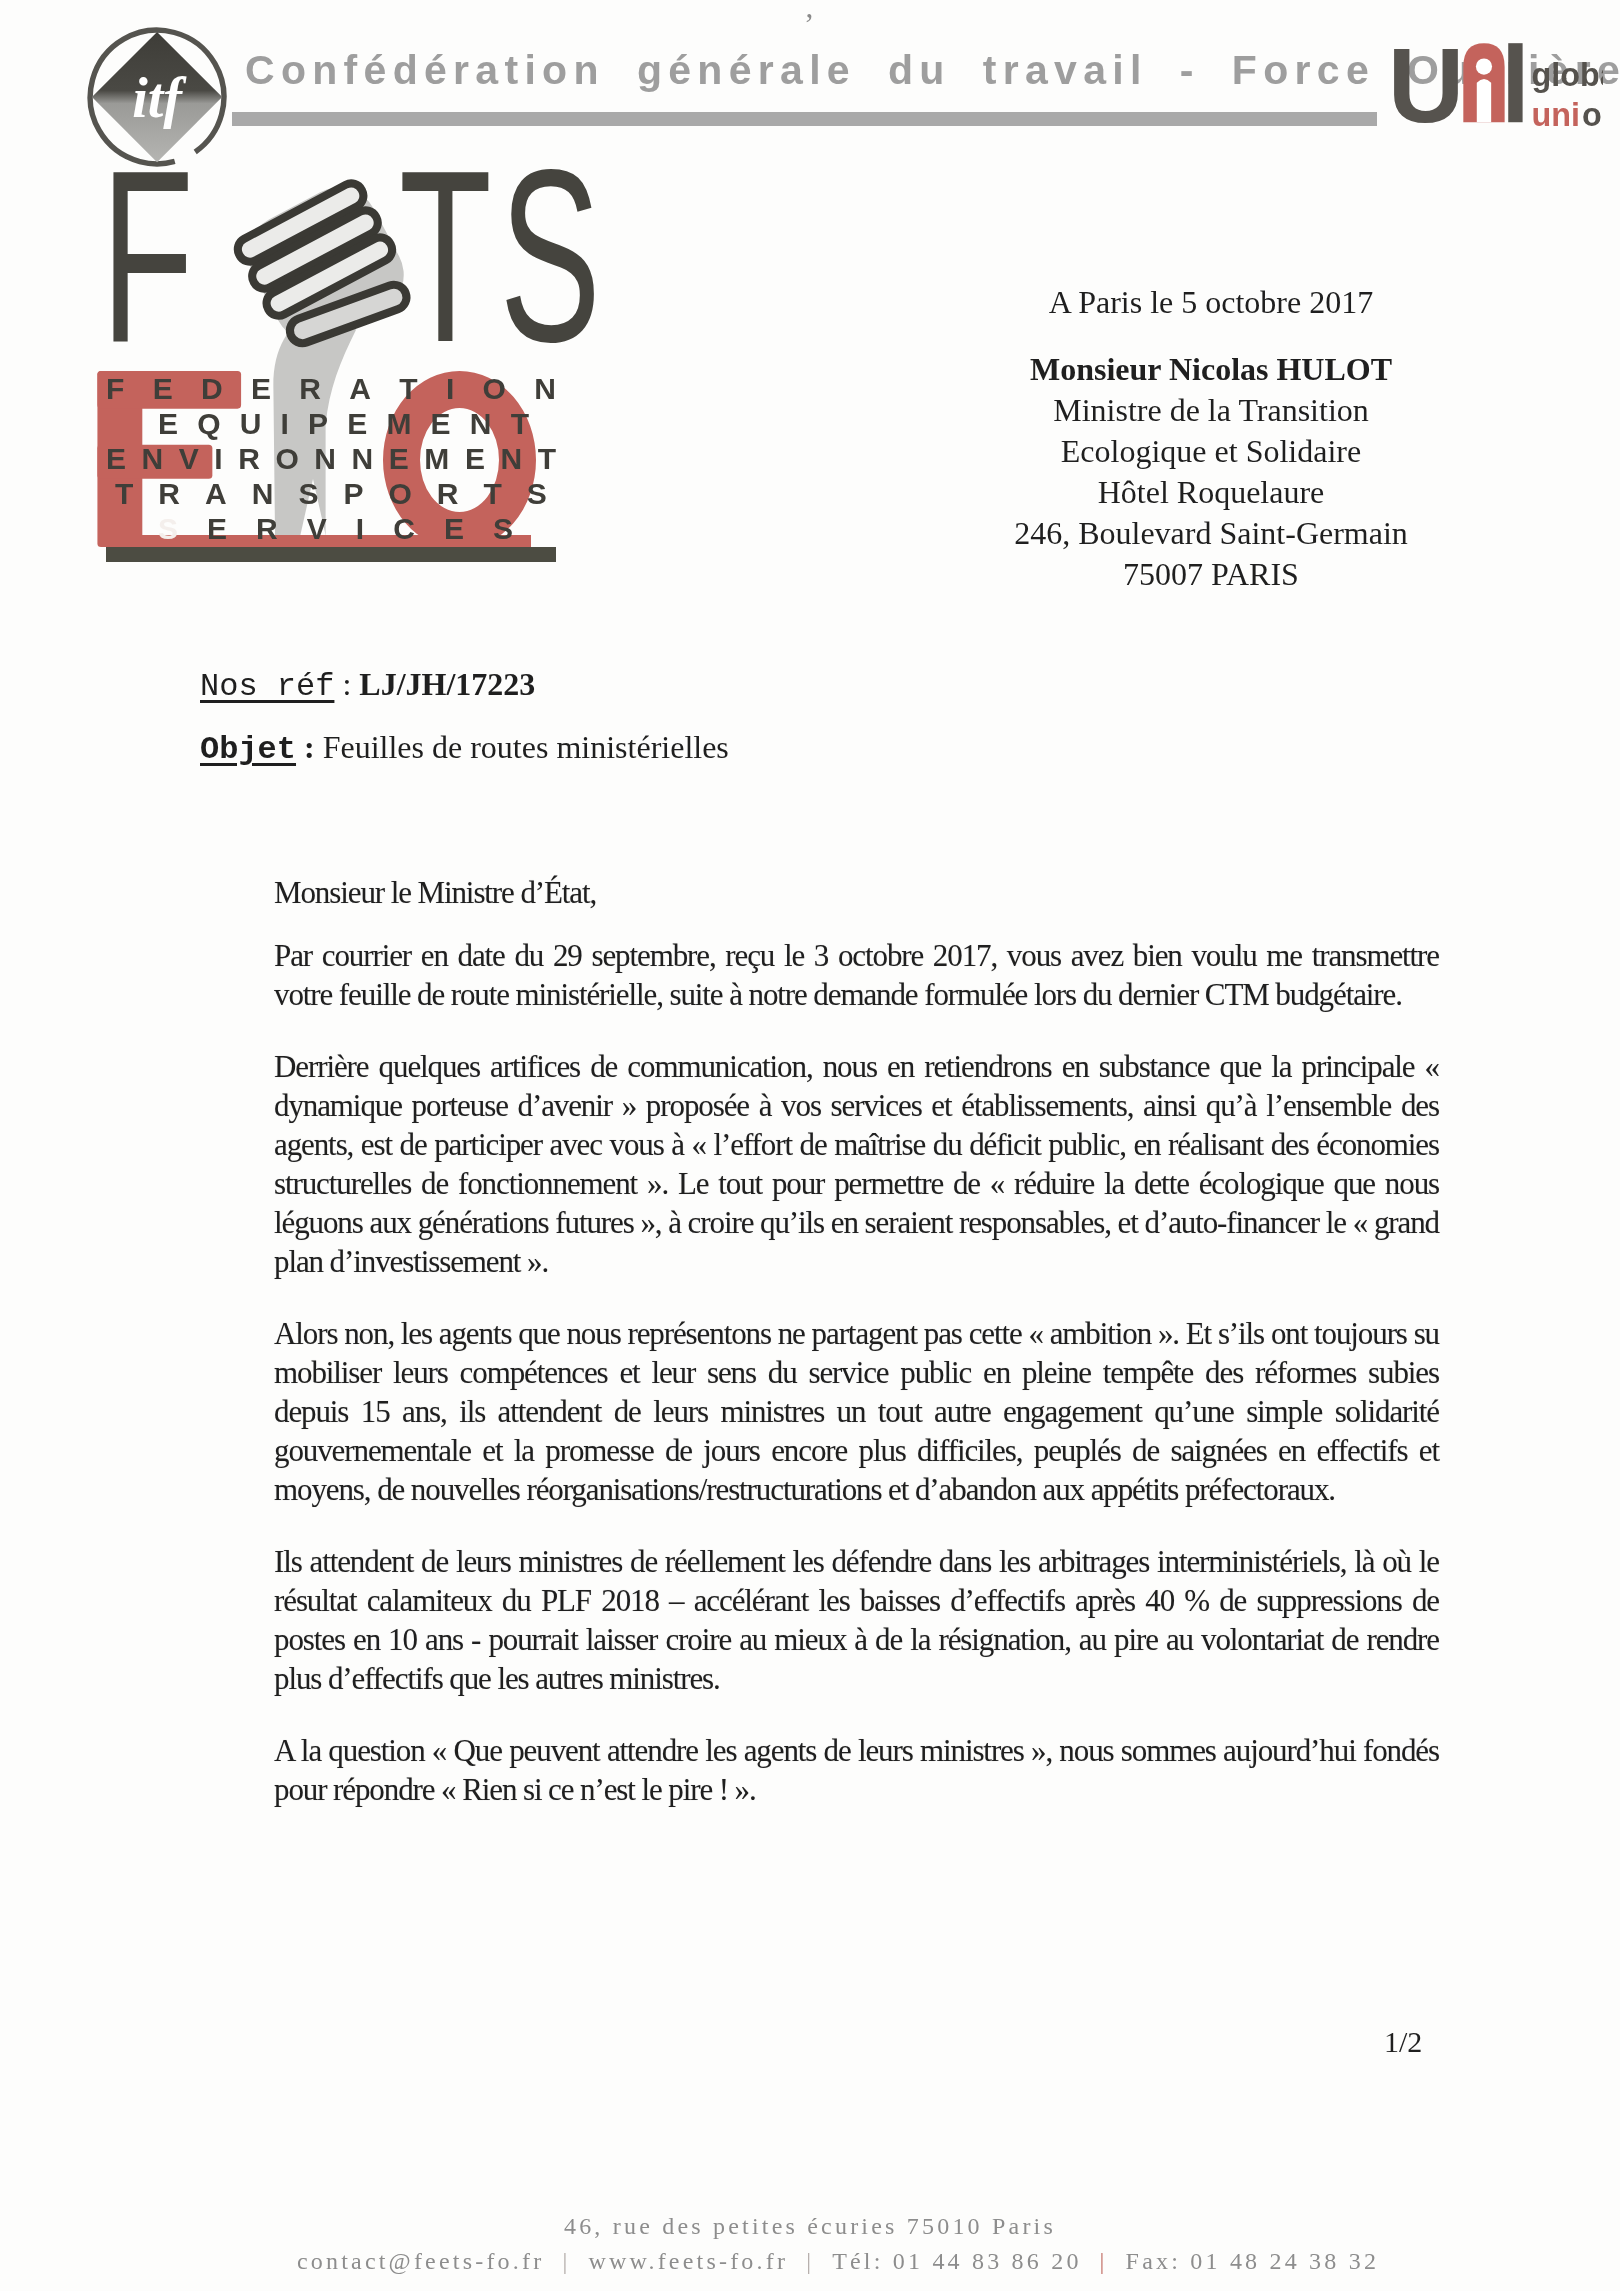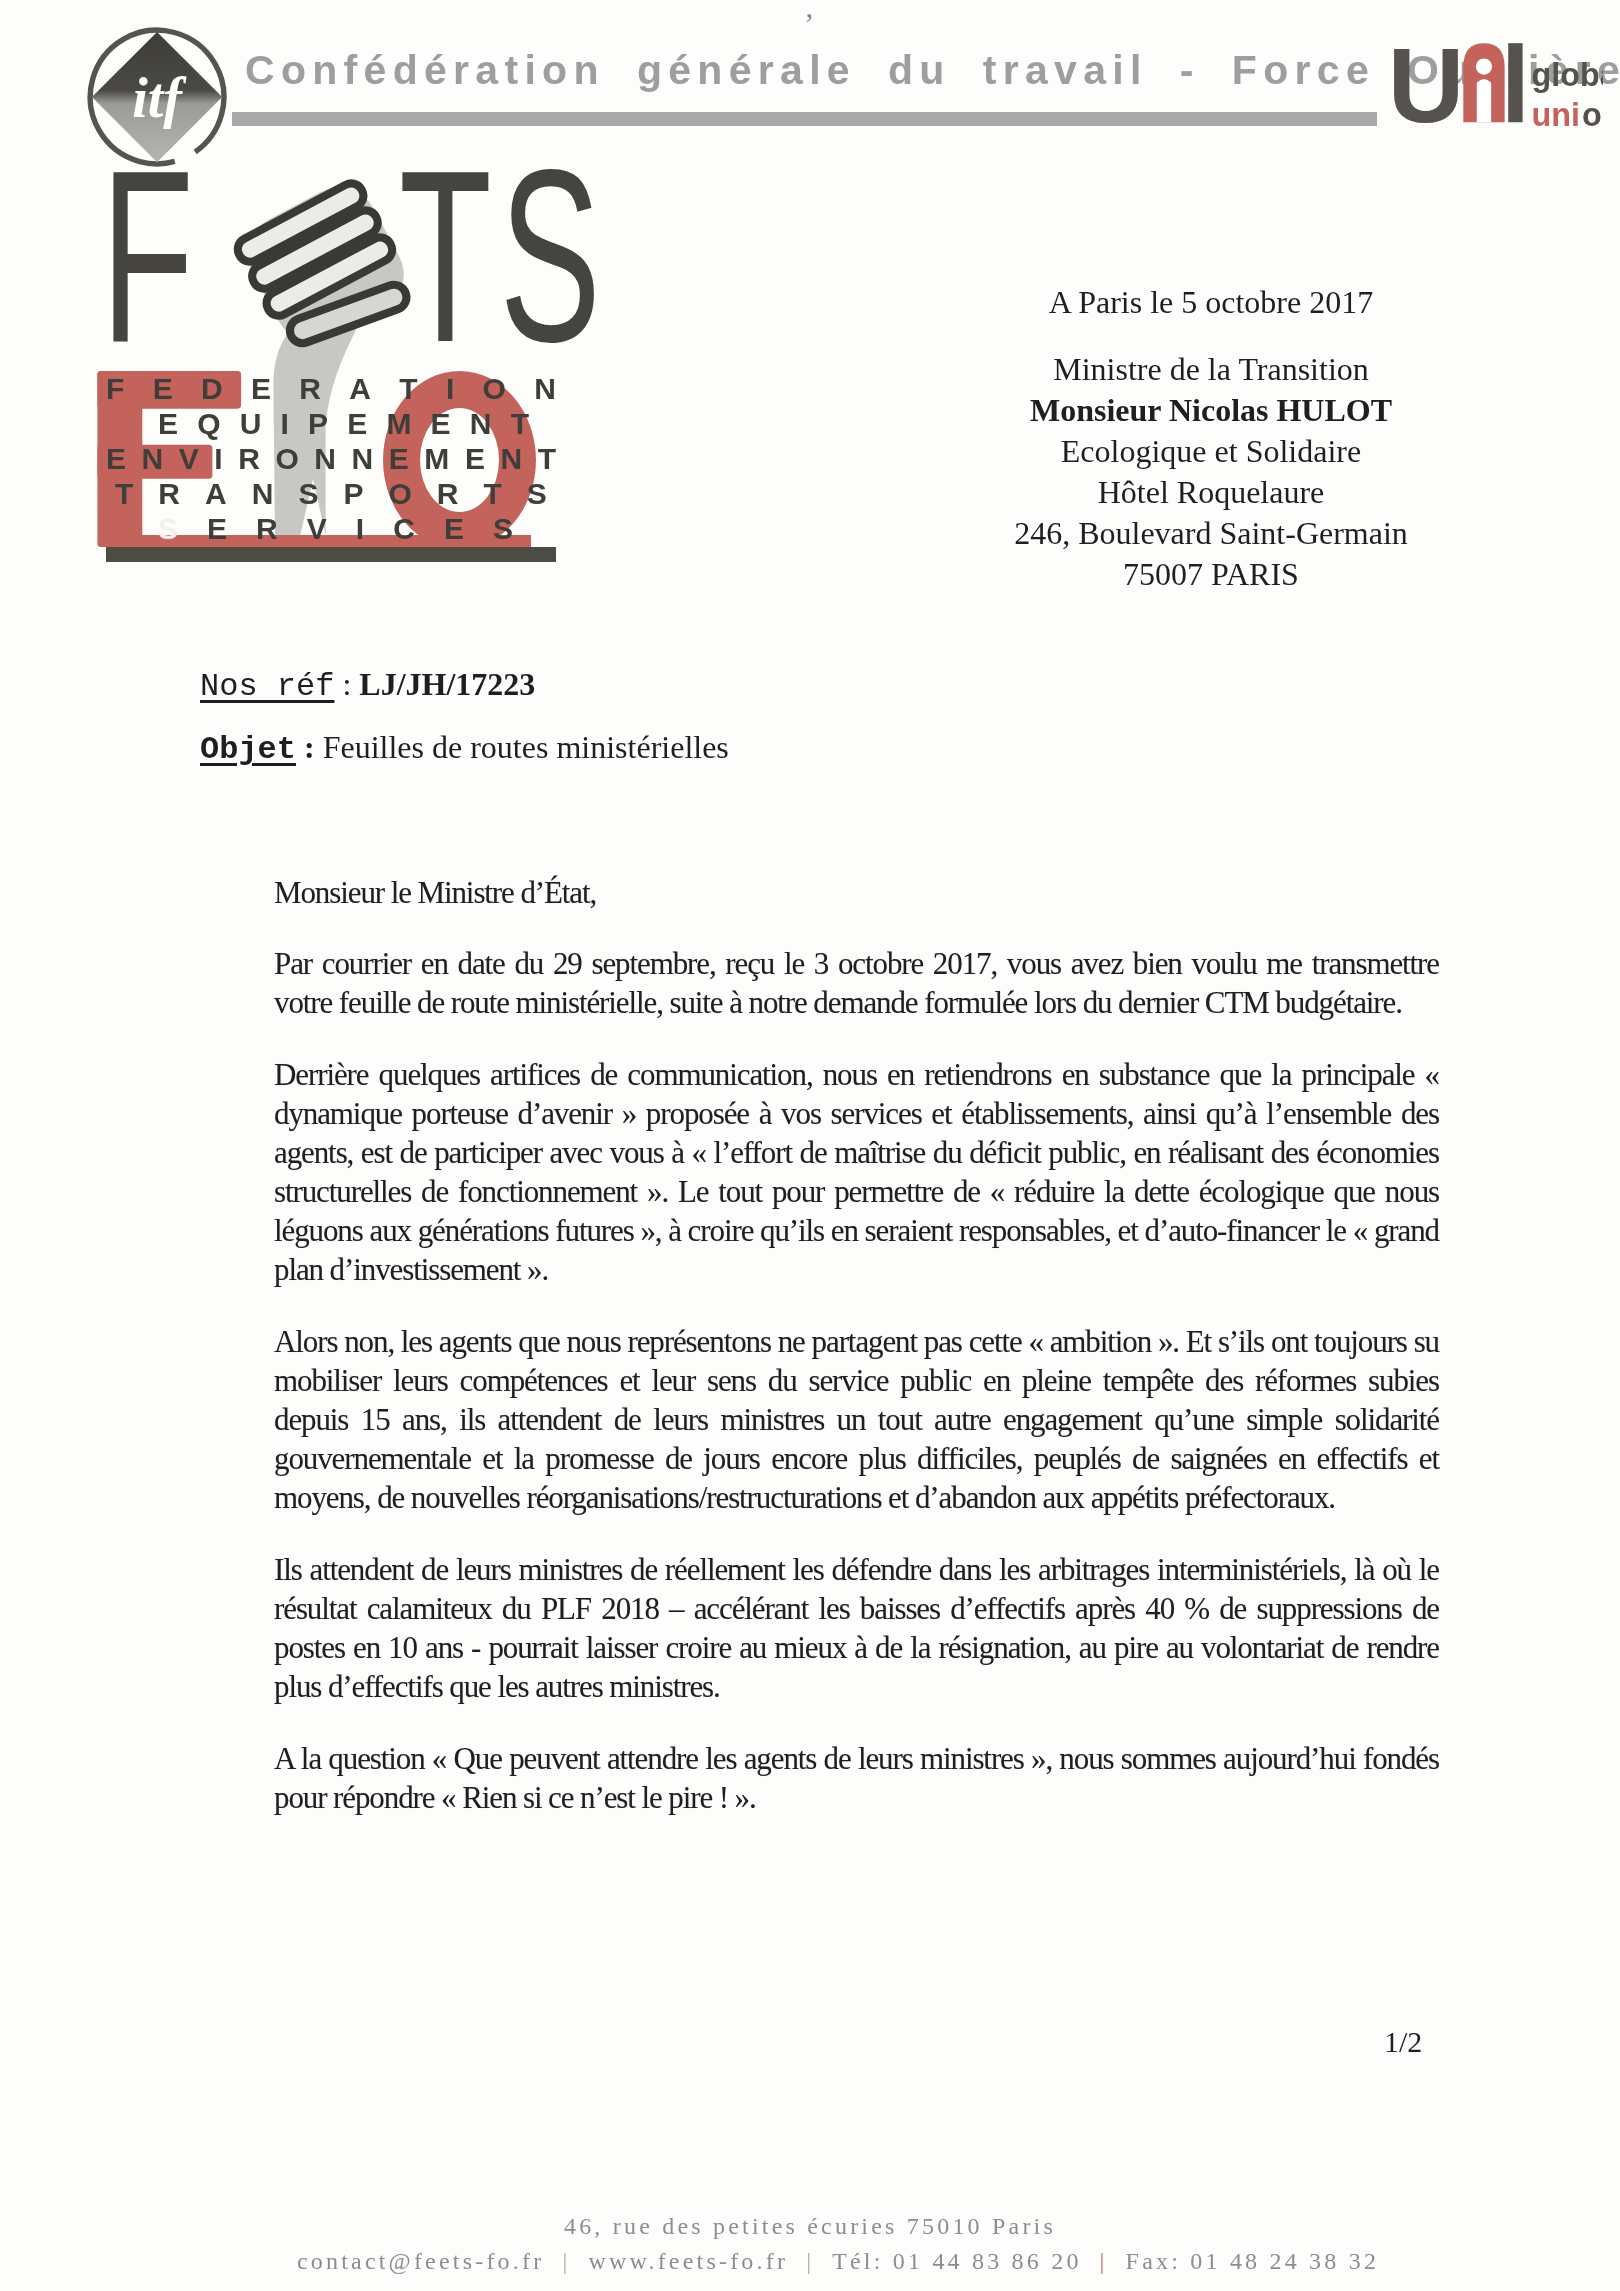--- a/index.html
+++ b/index.html
@@ -64,21 +64,21 @@
   .obj-line{position:absolute;left:200px;top:729px;font-size:32px;}
   .u{text-decoration:underline;text-underline-offset:5.4px;font-family:Liberation Mono, monospace;}
   .b{font-weight:bold;margin-top:29px;}
 
   
   .body-text{
     position:absolute;left:274px;top:873px;width:1165px;
     font-size:31px;line-height:39px;letter-spacing:-1.1px;
     text-align:justify;text-shadow:0 0 0.9px rgba(20,20,20,.25);
   }
-  .body-text .salutation{margin:0 0 32px 0;}
+  .body-text .salutation{margin:0 0 24px 0;}
   .body-text p.para{margin:12px 0 33px 0;}
 
   .page-num{position:absolute;left:1384px;top:2025px;font-size:30px;}
 
   
   .footer-line1,.footer-line2{
     position:absolute;left:0;width:1620px;text-align:center;
     color:#8d8d8d;font-size:24px;letter-spacing:3.2px;white-space:nowrap;margin-top:28px;
   }
   .footer-line1{top:2185px;}
@@ -210,22 +210,22 @@
           <span>S</span>
         </div>
     </div>
     <div class="red-strip"></div>
     <div class="base-bar"></div>
   </div>
 
   <div class="date-line">A Paris le 5 octobre 2017</div>
 
   <div class="recipient">
+    <span class="r-line bold">Monsieur Nicolas HULOT</span>
     <span class="r-line">Ministre de la Transition</span>
-    <span class="r-line bold">Monsieur Nicolas HULOT</span>
     <span class="r-line">Ecologique et Solidaire</span>
     <span class="r-line">Hôtel Roquelaure</span>
     <span class="r-line">246, Boulevard Saint-Germain</span>
     <span class="r-line">75007 PARIS</span>
   </div>
 
   <div class="ref-line">
     <span class="u">Nos réf</span><span> : </span><span class="b">LJ/JH/17223</span>
   </div>
   <div class="obj-line">

